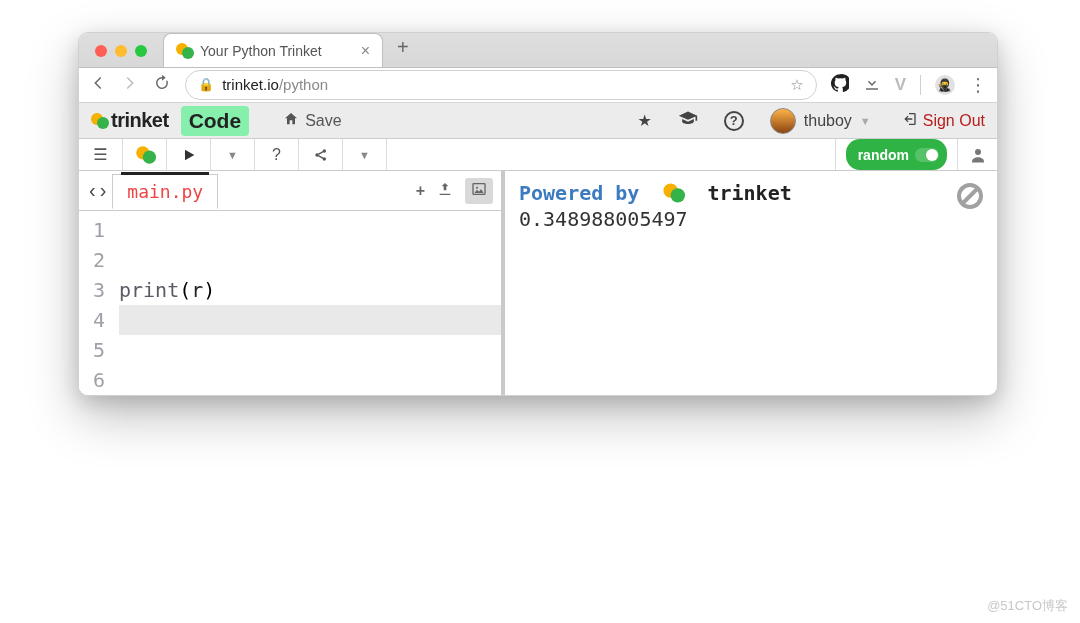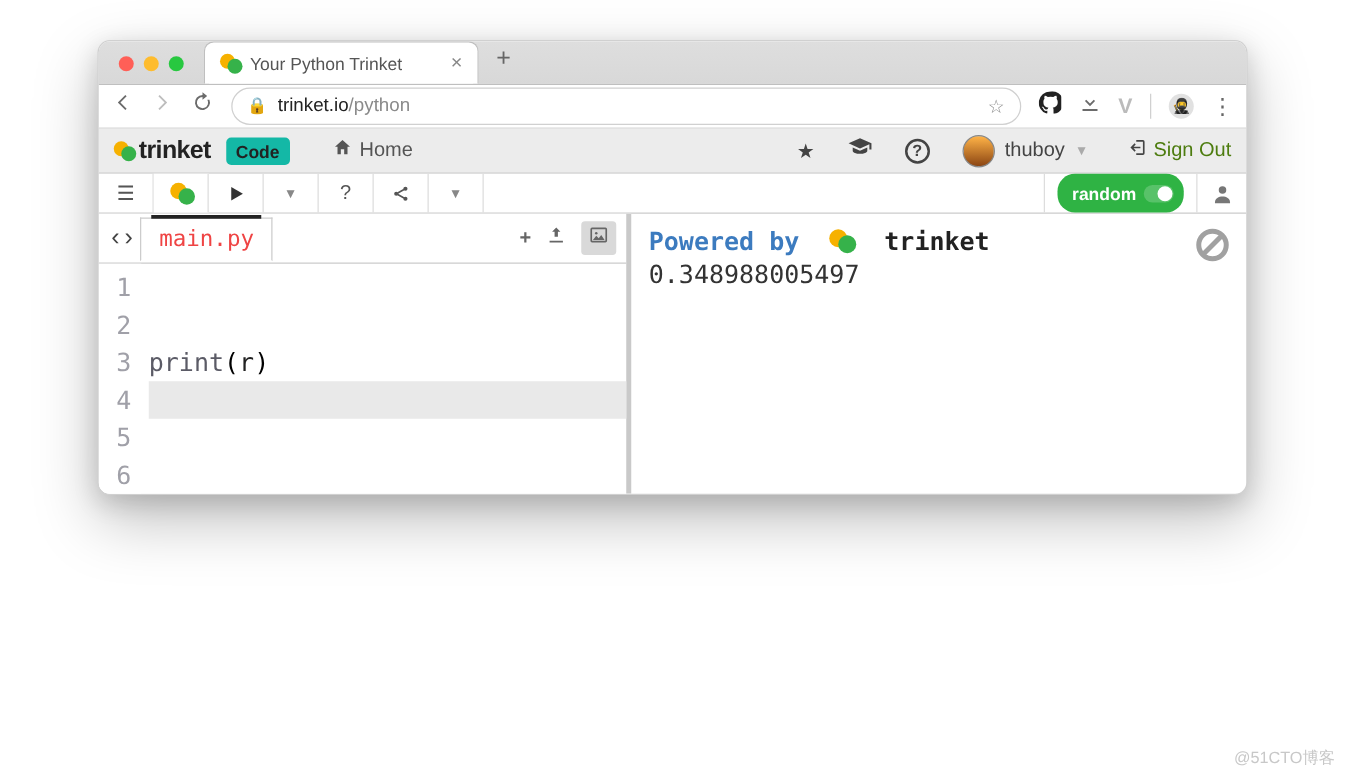--- a/index.html
+++ b/index.html
@@ -115,34 +115,34 @@
     gap: 10px;
     color: #444;
     font-size: 16px;
   }
   .brand-logo {
     display: flex; align-items: center; font-weight: 800; color: #222;
     font-size: 20px; letter-spacing: -0.5px;
   }
   .brand-logo .favicon { margin-right: 4px; }
   .code-badge {
-    background: #14b8a6; color: #222; font-weight: 800;
-    padding: 3px 8px; border-radius: 4px; font-size: 14px; margin-left: 2px;
+    background: #86efac; color: #222; font-weight: 800;
+    padding: 3px 8px; border-radius: 4px; font-size: 21px; margin-left: 2px;
   }
   .home-link { display: flex; align-items: center; gap: 6px; margin-left: 24px; color: #555; }
   .spacer { flex: 1; }
   .hdr-icons { display: flex; align-items: center; gap: 26px; color: #444; }
   .user { display: flex; align-items: center; gap: 8px; margin-left: 16px; color: #444; }
   .user-avatar {
     width: 26px; height: 26px; border-radius: 50%;
     background: linear-gradient(#ffb347,#8b4513);
     border: 1px solid #888;
   }
   .user .caret { color: #aaa; font-size: 11px; }
-  .signout { display: flex; align-items: center; gap: 6px; margin-left: 20px; color: #4d7c0f; }
+  .signout { display: flex; align-items: center; gap: 6px; margin-left: 20px; color: #b91c1c; }
   
   .toolbar {
     height: 40px;
     background: #fff;
     border-bottom: 1px solid #ccc;
     display: flex;
     align-items: stretch;
   }
   .tbtn {
     width: 44px; border-right: 1px solid #ddd;
@@ -311,21 +311,21 @@
       <span class="favicon"></span>
       <span>trinket</span>
     </span>
     <span class="code-badge">Code</span>
     <span class="home-link">
       <span>
         <svg width="16" height="16" viewBox="0 0 24 24" fill="#555">
             <path d="M12 3l9 8h-3v9h-4v-6H10v6H6v-9H3z"></path>
           </svg>
       </span>
-      <span>Home</span>
+      <span>Save</span>
     </span>
     <span class="spacer"></span>
     <div class="hdr-icons">
       <span>★</span>
       <span>
         <svg width="20" height="20" viewBox="0 0 24 24" fill="#444">
             <path d="M12 3L1 8l11 5 9-4.1V14h2V8L12 3zM5 12v3c0 1.7 3.1 3 7 3s7-1.3 7-3v-3l-7 3.2L5 12z"></path>
           </svg>
       </span>
       <span style="display:inline-flex;width:20px;height:20px;border:2px solid #444;border-radius:50%;align-items:center;justify-content:center;font-size:13px;font-weight:700;">?</span>

